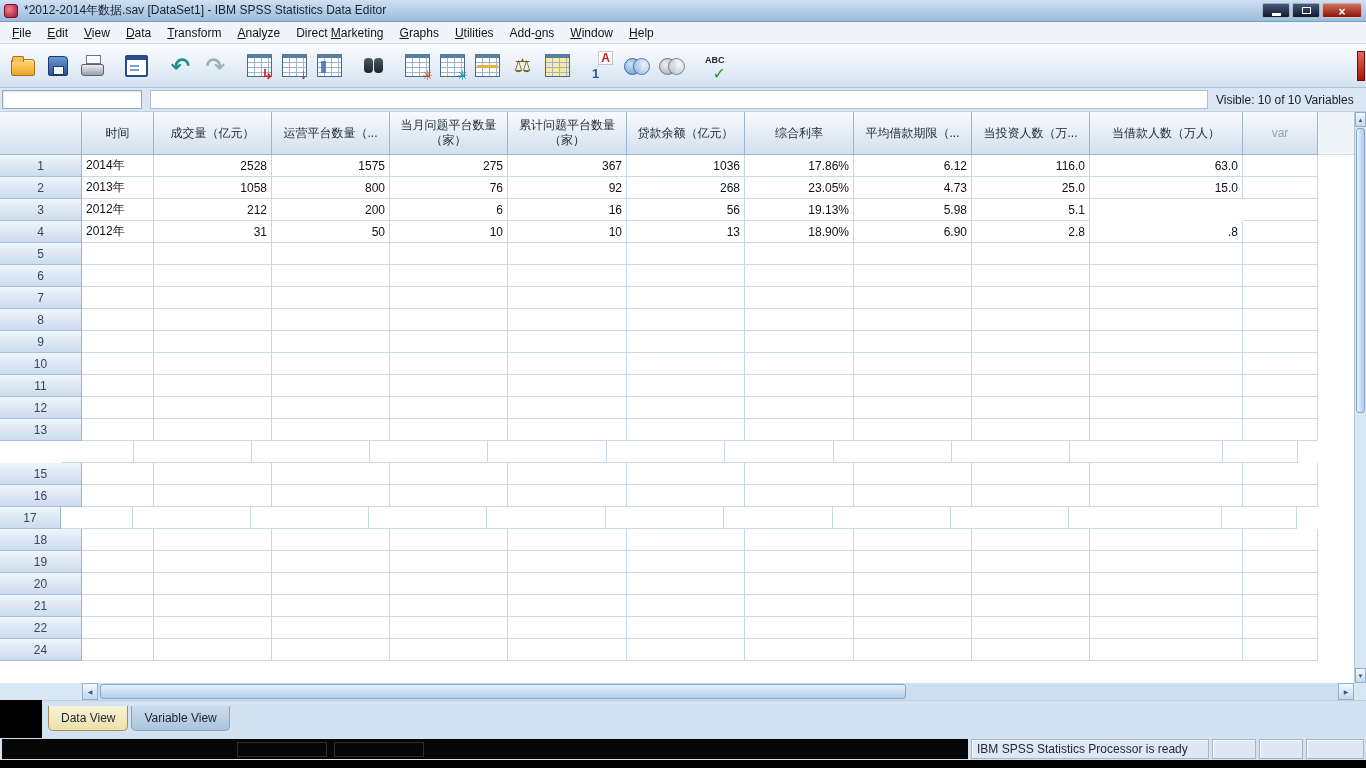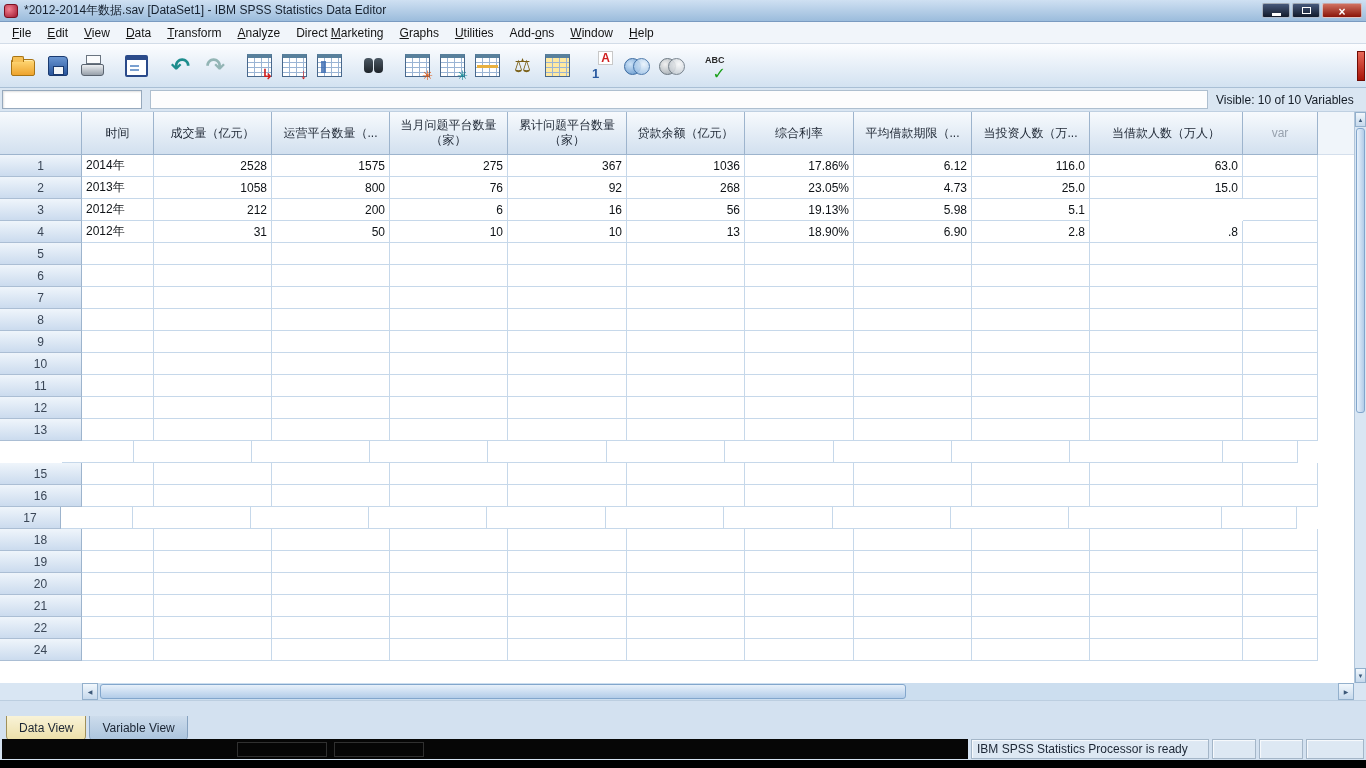--- a/index.html
+++ b/index.html
@@ -139,21 +139,21 @@
   .hscroll { flex:1; display:flex; position:relative; }
   .hs-btn { width:16px; background:linear-gradient(#f1f7fc,#c6d9ec); border:1px solid #93b0cc;
     display:flex; align-items:center; justify-content:center; font-size:6px; color:#3c5878; }
   .hs-track { flex:1; position:relative; background:#ccdeef; }
   .hs-thumb { position:absolute; left:2px; top:1px; bottom:1px; width:65%;
     background:linear-gradient(#e8f1fb,#b2cce8); border:1px solid #82a6cc; border-radius:3px; }
   .hs-corner { width:12px; }
 
   
   .tabs-row { height:38px; background:#d3e1f0; border-top:1px solid #bccee0;
-    display:flex; gap:3px; padding:15px 0 0 6px; }
+    display:flex; gap:3px; padding:5px 0 0 6px;margin-left:42px; }
   .tab { height:25px; padding:0 12px; display:flex; align-items:center; font-size:12px; color:#1b2533;
     background:linear-gradient(#cddcec,#abc4dd); border:1px solid #86a2c0; border-top:none;
     border-radius:0 0 5px 5px; }
   .tab.active { background:linear-gradient(#f9f3d8,#ecdf a8); background:linear-gradient(#f9f3d8,#ecdfa8);
     border-color:#a0905a; }
 
   
   .statusbar { height:22px; background:#d3e1f0; display:flex; gap:3px; padding:1px 2px; }
   .sb-black { flex:1; background:#060606; position:relative; }
   .sb-black::before { content:''; position:absolute; left:235px; top:3px; width:88px; height:13px; border:1px solid #303030; }

